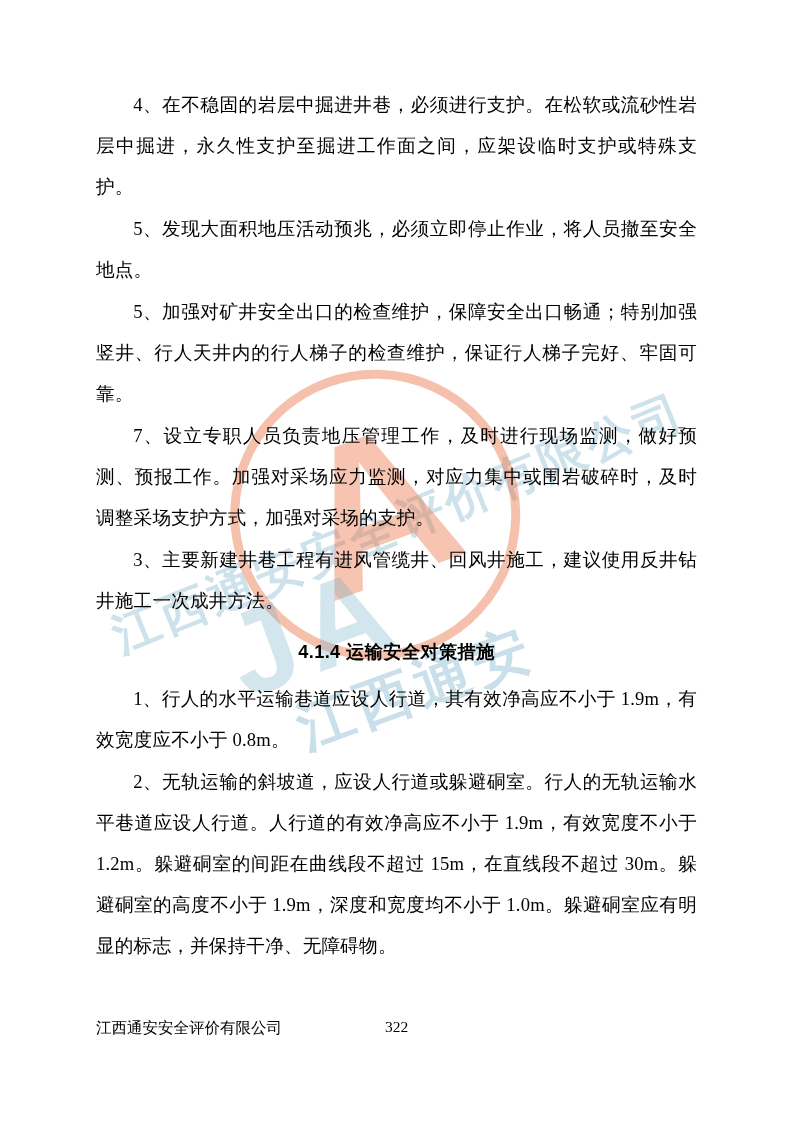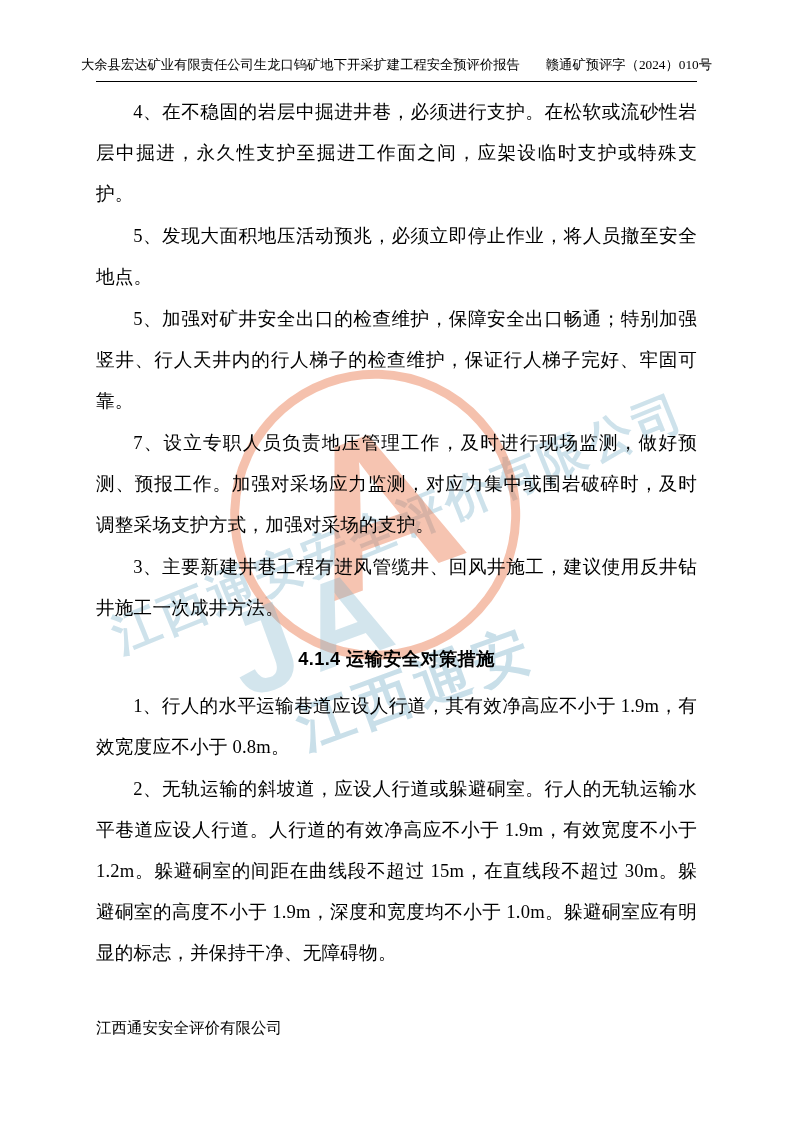--- a/index.html
+++ b/index.html
@@ -127,21 +127,21 @@
     top: 81px;
     width: 601px;
     height: 1px;
     background: #000;
   }
 
   
   .content {
     position: absolute;
     left: 96px;
-    top: 91px;
+    top: 84px;
     width: 601px;
     z-index: 10;
   }
   p.para {
     margin: 0 0 1px 0;
     font-size: 18.6px;
     line-height: 41px;
     text-align: justify;
     text-justify: inter-ideograph;
     text-indent: 2em;
@@ -188,36 +188,30 @@
   <div class="watermark">
     <div class="wm-inner">
       <div class="wm-text-top">江西通安安全评价有限公司</div>
       <div class="wm-circle"></div>
       <div class="wm-a">A</div>
       <div class="wm-ja">JA</div>
       <div class="wm-text-bottom">江西通安</div>
     </div>
   </div>
 
-  <div class="header">
-    <div class="header-line">
-      <span class="header-left">大余县宏达矿业有限责任公司生龙口钨矿地下开采扩建工程安全预评价报告</span>
-      <span class="header-right">赣通矿预评字（2024）010号</span>
-    </div>
-    <div class="header-rule"></div>
-  </div>
 
   <div class="content">
     <p class="para">4、在不稳固的岩层中掘进井巷，必须进行支护。在松软或流砂性岩层中掘进，永久性支护至掘进工作面之间，应架设临时支护或特殊支护。</p>
     <p class="para">5、发现大面积地压活动预兆，必须立即停止作业，将人员撤至安全地点。</p>
     <p class="para">5、加强对矿井安全出口的检查维护，保障安全出口畅通；特别加强竖井、行人天井内的行人梯子的检查维护，保证行人梯子完好、牢固可靠。</p>
     <p class="para">7、设立专职人员负责地压管理工作，及时进行现场监测，做好预测、预报工作。加强对采场应力监测，对应力集中或围岩破碎时，及时调整采场支护方式，加强对采场的支护。</p>
     <p class="para">3、主要新建井巷工程有进风管缆井、回风井施工，建议使用反井钻井施工一次成井方法。</p>
     <h4 class="heading">4.1.4 运输安全对策措施</h4>
     <p class="para">1、行人的水平运输巷道应设人行道，其有效净高应不小于 1.9m，有效宽度应不小于 0.8m。</p>
     <p class="para">2、无轨运输的斜坡道，应设人行道或躲避硐室。行人的无轨运输水平巷道应设人行道。人行道的有效净高应不小于 1.9m，有效宽度不小于 1.2m。躲避硐室的间距在曲线段不超过 15m，在直线段不超过 30m。躲避硐室的高度不小于 1.9m，深度和宽度均不小于 1.0m。躲避硐室应有明显的标志，并保持干净、无障碍物。</p>
   </div>
 
   <div class="footer">
     <span class="footer-company">江西通安安全评价有限公司</span>
+    <span class="footer-page">322</span>
   </div>
 
 </div>
 
 </body></html>

